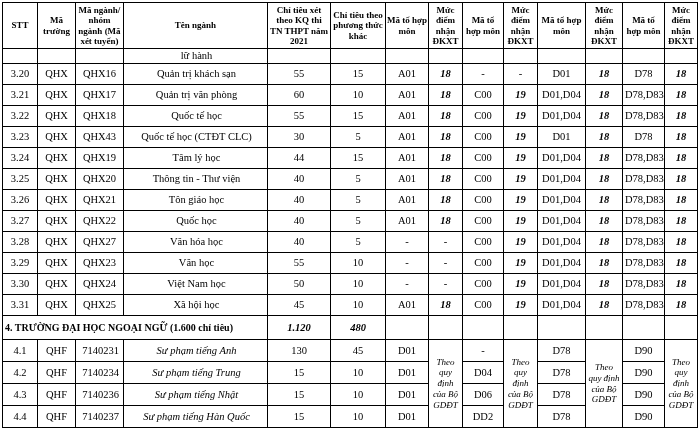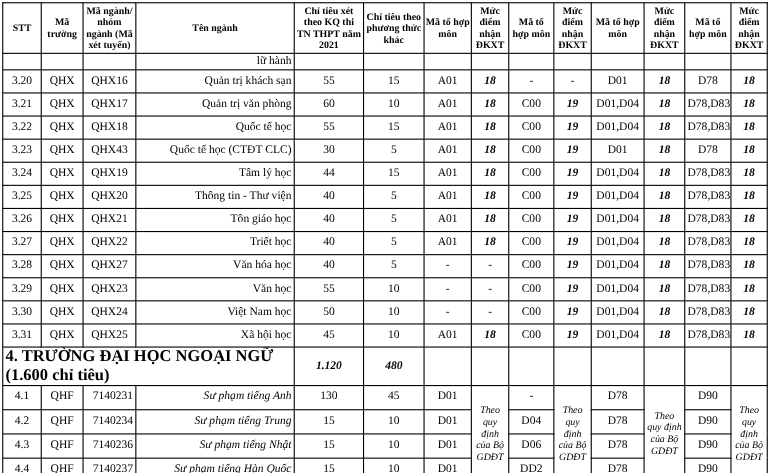--- a/index.html
+++ b/index.html
@@ -14,25 +14,25 @@
   }
   th,td{border:1px solid #000;overflow:hidden;vertical-align:middle;}
   thead tr{height:46px;}
   th{
     font-size:9px;font-weight:bold;text-align:center;
     padding:1px;line-height:1.15;
   }
   td{
     font-size:10.5px;text-align:center;padding:0 2px;line-height:1.12;
   }
-  td.name{text-align:right;padding-left:4px;font-family:Liberation Serif, serif;}
+  td.name{text-align:center;padding-left:4px;font-family:Liberation Serif, serif;}
   td.italic{font-style:italic;}
   td.bold{font-weight:bold;font-style:italic;}
   td.note{font-style:italic;font-size:9px;line-height:1.2;}
-  td.section{text-align:left;font-weight:bold;font-size:15px;padding-left:2px;}
+  td.section{text-align:left;font-weight:bold;font-size:10px;padding-left:2px;}
 </style>
 </head>
 <body>
 
 <table>
   <colgroup>
     <col style="width:35px">
       <col style="width:38px">
       <col style="width:48px">
     <col style="width:144px">
@@ -191,21 +191,21 @@
         <td class="bold">19</td>
         <td>D01,D04</td>
         <td class="bold">18</td>
         <td>D78,D83</td>
         <td class="bold">18</td>
       </tr>
       <tr style="height: 21px;">
         <td>3.27</td>
         <td>QHX</td>
         <td>QHX22</td>
-        <td class="name">Triết học</td>
+        <td class="name">Quốc học</td>
         <td>40</td>
         <td>5</td>
         <td>A01</td>
         <td class="bold">18</td>
         <td>C00</td>
         <td class="bold">19</td>
         <td>D01,D04</td>
         <td class="bold">18</td>
         <td>D78,D83</td>
         <td class="bold">18</td>

